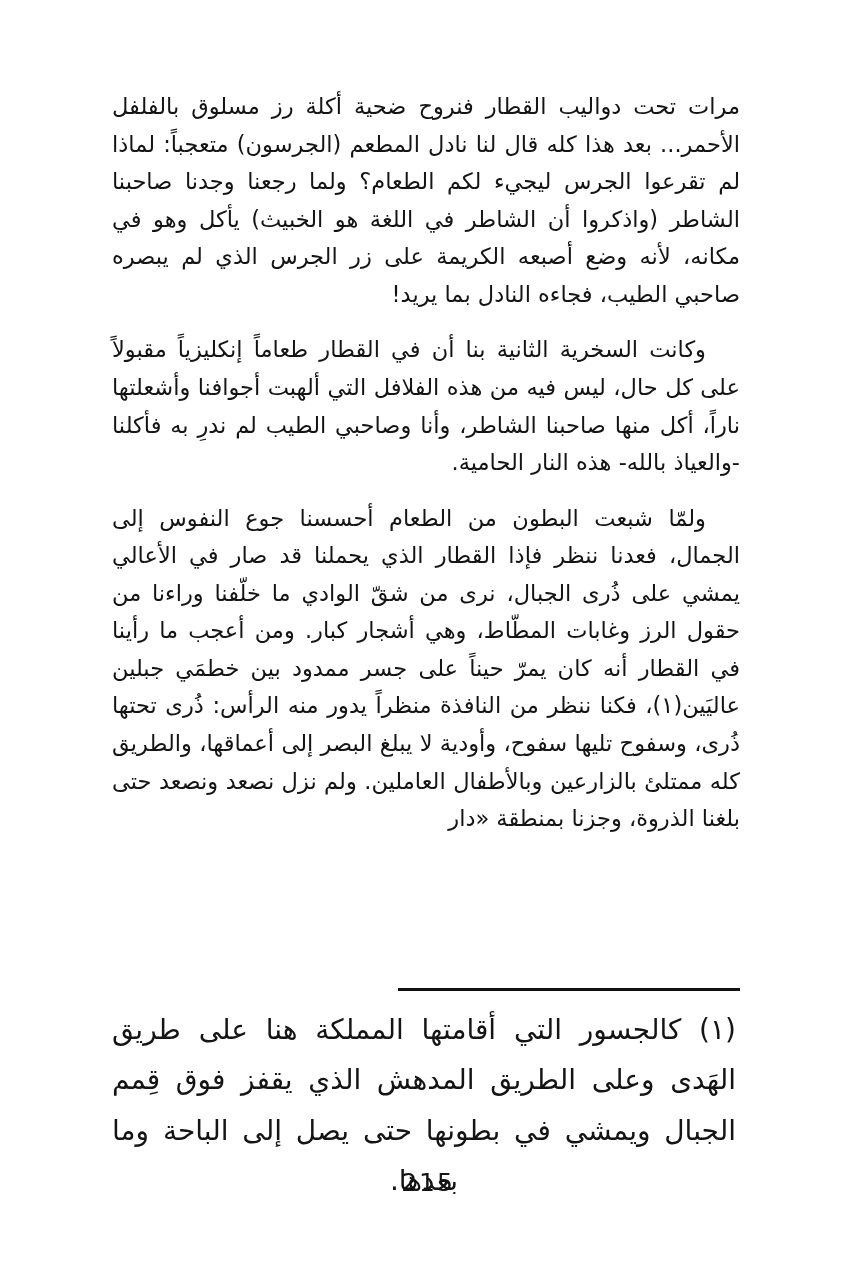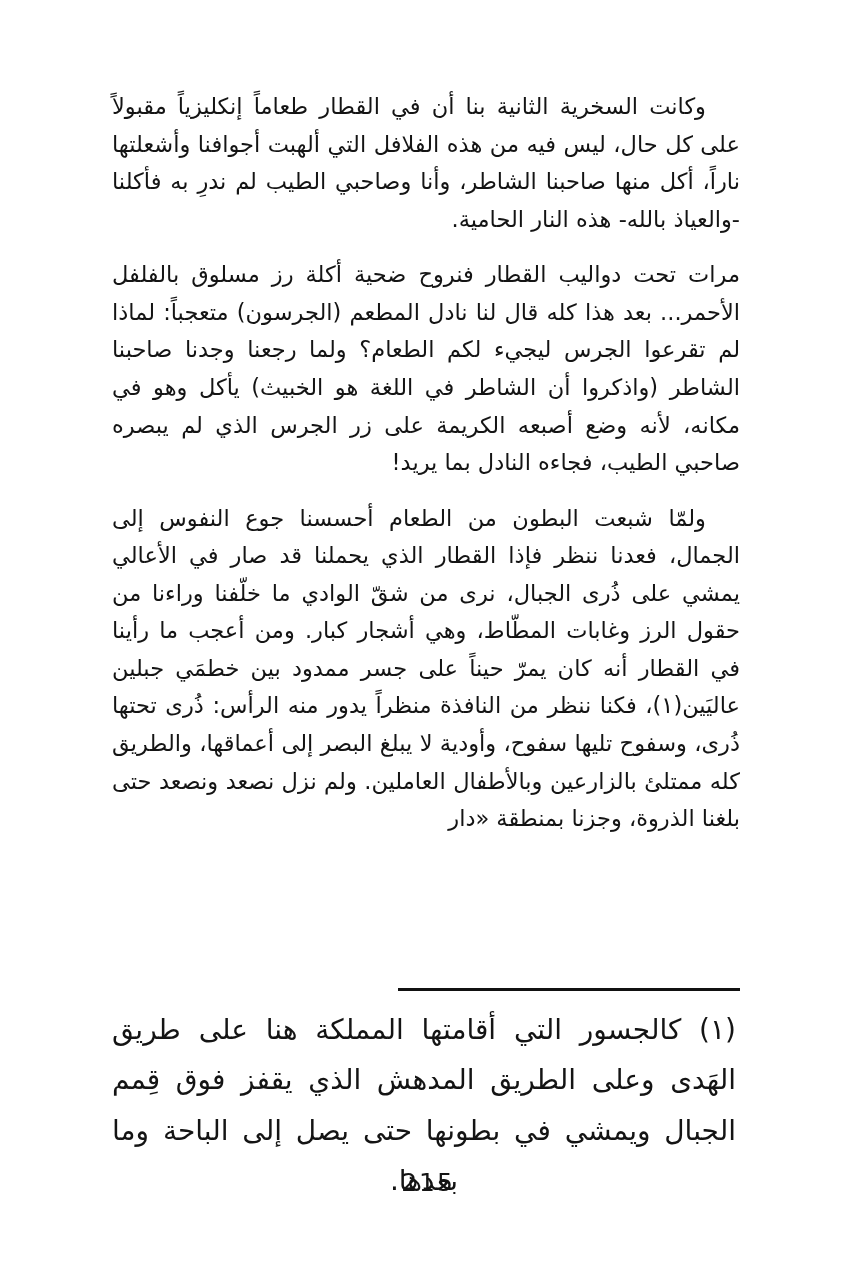--- a/index.html
+++ b/index.html
@@ -63,22 +63,22 @@
     font-size: 25px;
     letter-spacing: 2px;
   }
 </style>
 </head>
 <body>
 
 <div class="page">
 
   <main class="text-block">
+    <p class="para">مرات تحت دواليب القطار فنروح ضحية أكلة رز مسلوق بالفلفل الأحمر... بعد هذا كله قال لنا نادل المطعم (الجرسون) متعجباً: لماذا لم تقرعوا الجرس ليجيء لكم الطعام؟ ولما رجعنا وجدنا صاحبنا الشاطر (واذكروا أن الشاطر في اللغة هو الخبيث) يأكل وهو في مكانه، لأنه وضع أصبعه الكريمة على زر الجرس الذي لم يبصره صاحبي الطيب، فجاءه النادل بما يريد!</p>
     <p class="para indent">وكانت السخرية الثانية بنا أن في القطار طعاماً إنكليزياً مقبولاً على كل حال، ليس فيه من هذه الفلافل التي ألهبت أجوافنا وأشعلتها ناراً، أكل منها صاحبنا الشاطر، وأنا وصاحبي الطيب لم ندرِ به فأكلنا -والعياذ بالله- هذه النار الحامية.</p>
-    <p class="para">مرات تحت دواليب القطار فنروح ضحية أكلة رز مسلوق بالفلفل الأحمر... بعد هذا كله قال لنا نادل المطعم (الجرسون) متعجباً: لماذا لم تقرعوا الجرس ليجيء لكم الطعام؟ ولما رجعنا وجدنا صاحبنا الشاطر (واذكروا أن الشاطر في اللغة هو الخبيث) يأكل وهو في مكانه، لأنه وضع أصبعه الكريمة على زر الجرس الذي لم يبصره صاحبي الطيب، فجاءه النادل بما يريد!</p>
     <p class="para indent">ولمّا شبعت البطون من الطعام أحسسنا جوع النفوس إلى الجمال، فعدنا ننظر فإذا القطار الذي يحملنا قد صار في الأعالي يمشي على ذُرى الجبال، نرى من شقّ الوادي ما خلّفنا وراءنا من حقول الرز وغابات المطّاط، وهي أشجار كبار. ومن أعجب ما رأينا في القطار أنه كان يمرّ حيناً على جسر ممدود بين خطمَي جبلين عاليَين(١)، فكنا ننظر من النافذة منظراً يدور منه الرأس: ذُرى تحتها ذُرى، وسفوح تليها سفوح، وأودية لا يبلغ البصر إلى أعماقها، والطريق كله ممتلئ بالزارعين وبالأطفال العاملين. ولم نزل نصعد ونصعد حتى بلغنا الذروة، وجزنا بمنطقة «دار</p>
   </main>
 
   <div class="footnote-area">
     <div class="footnote-divider"></div>
     <p class="footnote-text">(١) كالجسور التي أقامتها المملكة هنا على طريق الهَدى وعلى الطريق المدهش الذي يقفز فوق قِمم الجبال ويمشي في بطونها حتى يصل إلى الباحة وما بعدها.</p>
   </div>
 
   <div class="page-number">215</div>
 

